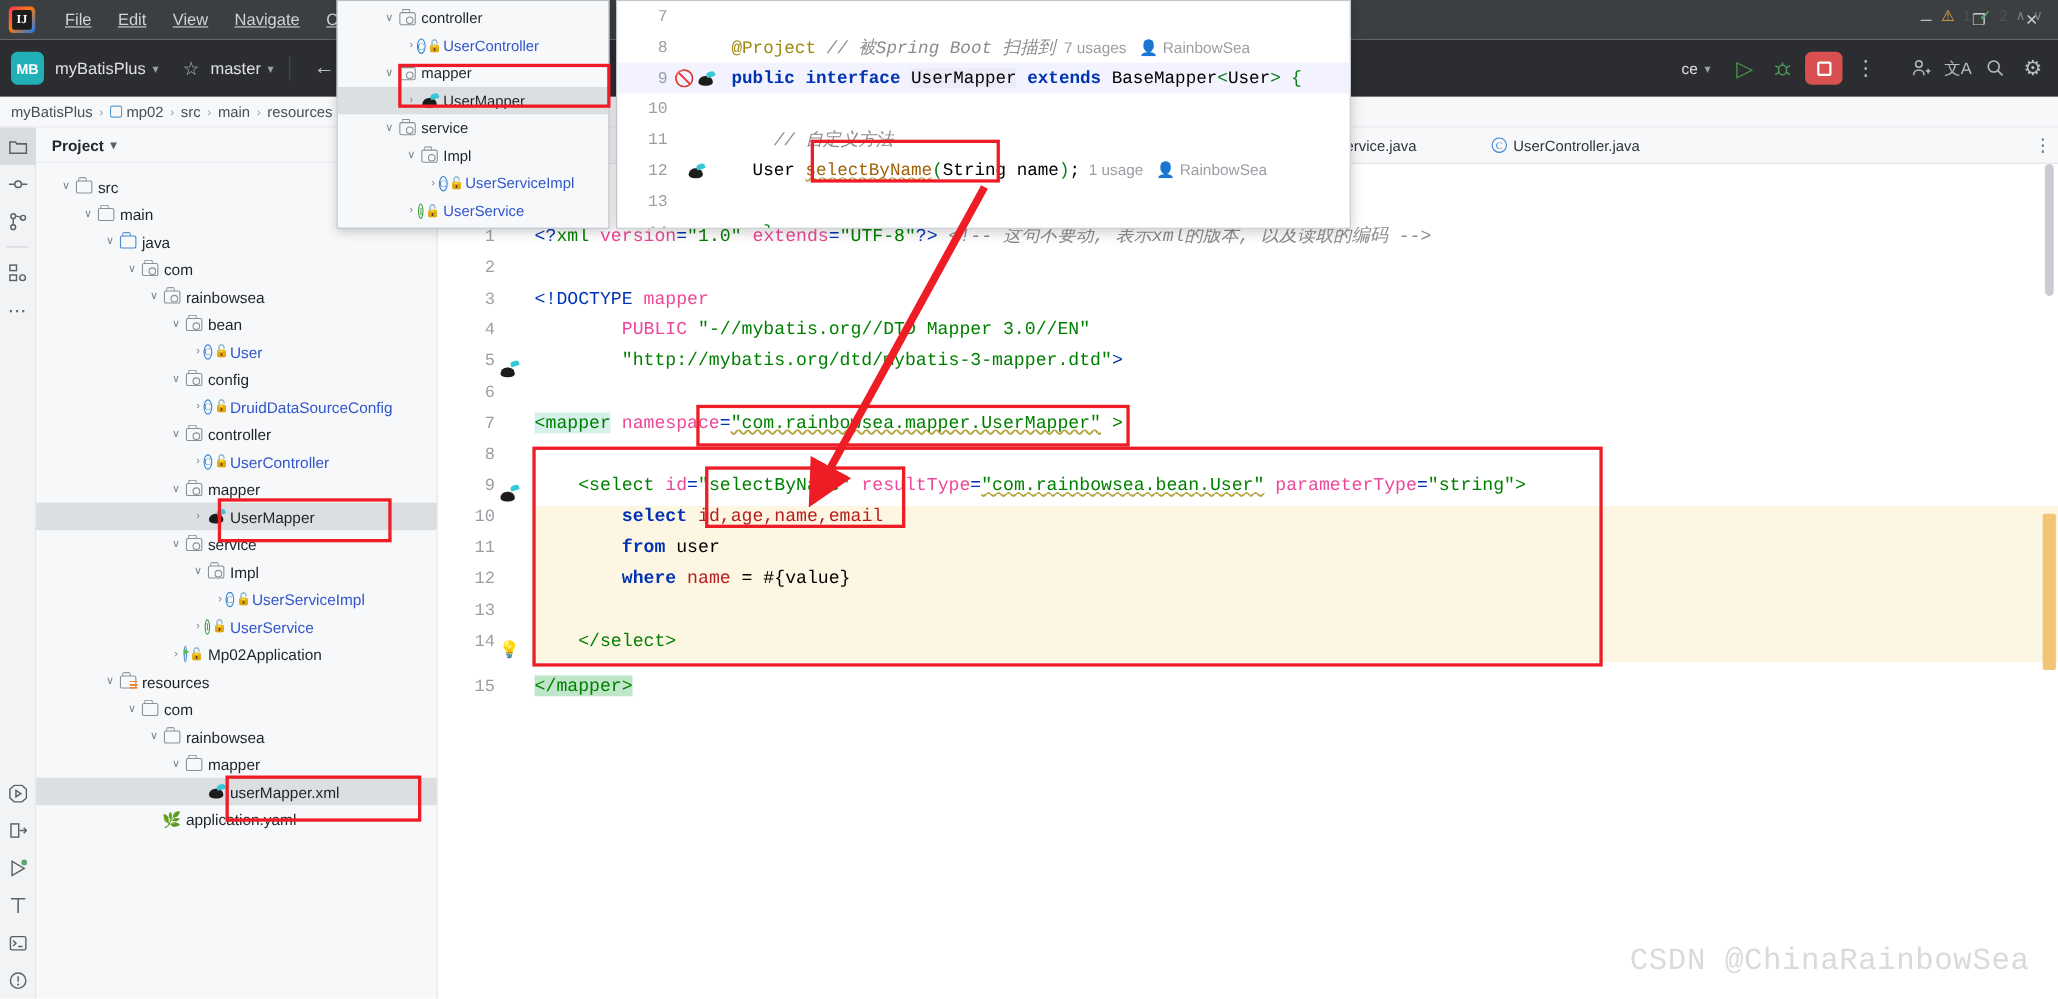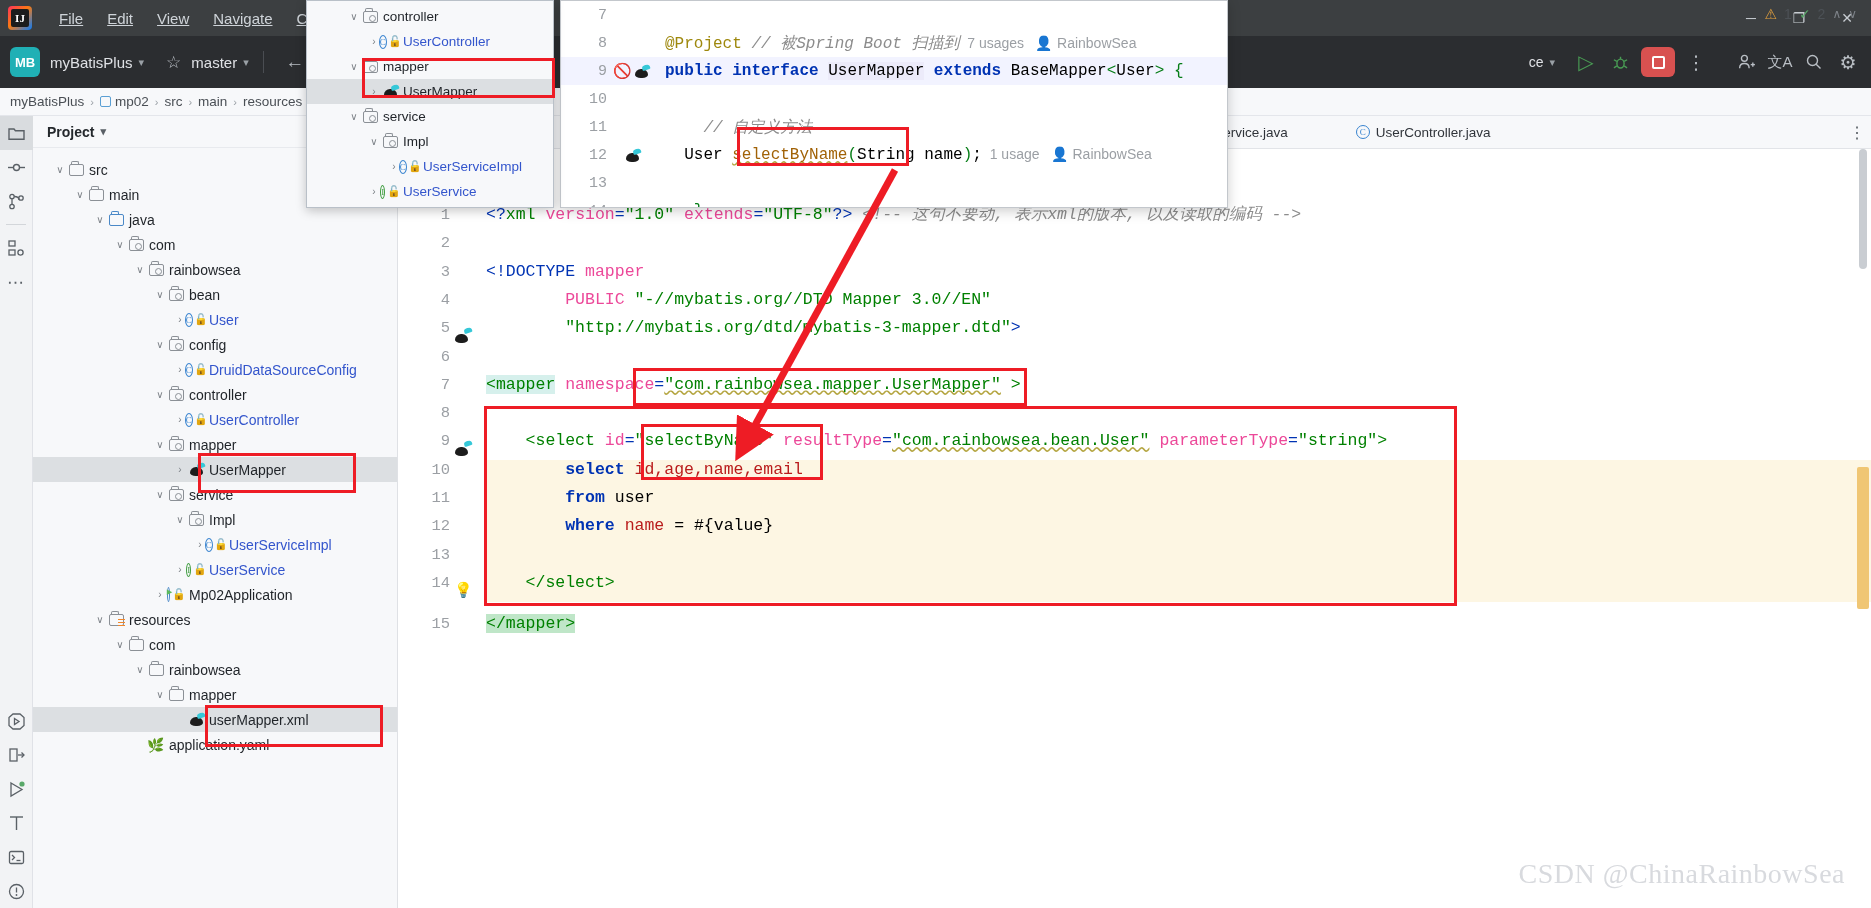--- a/index.html
+++ b/index.html
@@ -276,21 +276,21 @@
 
   .scroll-thumb {
     position: absolute; right: 4px; background: #c9cdd2; border-radius: 4px; width: 8px;
   }
   .marker {
     position: absolute; right: 2px; width: 12px; background: #f0c674; border-radius: 2px;
   }
 
   .watermark {
     position: absolute; right: 26px; bottom: 18px; font-size: 28px;
-    color: #d8dade; font-family: Liberation Serif, serif;
+    color: #d8dade; font-family: Liberation Mono, monospace;
     letter-spacing: .5px; z-index: 30; white-space: nowrap;
   }
 
   .bulb { color: #f5c518; font-size: 15px; }
   .caret-blk { background: #bfe6c8; }
 </style>
 </head>
 <body>
 
 <div id="root">

